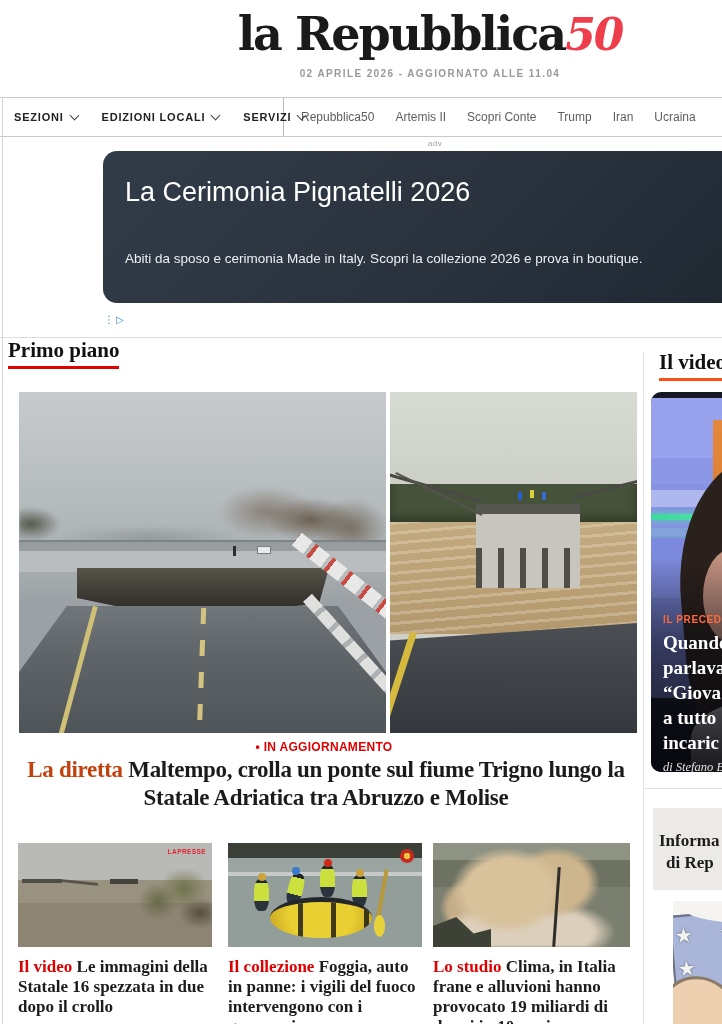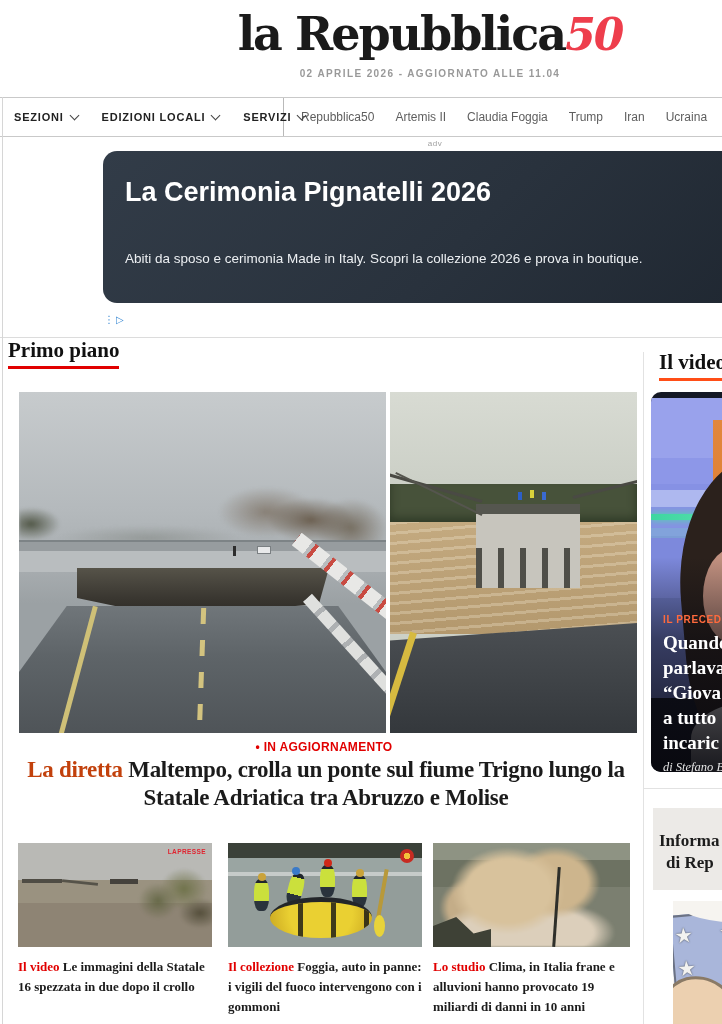--- a/index.html
+++ b/index.html
@@ -31,21 +31,21 @@
   .nav-links{display:flex;align-items:flex-end;gap:21px;padding-left:17px;white-space:nowrap;}
   .nav-link{font-size:12px;color:#5e5e5e;cursor:pointer;}
 
   
   .ad-section{position:absolute;left:0;top:137px;width:860px;height:200px;background:#fff;
               border-bottom:1px solid #dcdcdc;}
   .adv-tag{position:absolute;left:103px;top:2px;width:664px;text-align:center;
            font-size:8px;color:#a0a0a0;letter-spacing:.5px;}
   .ad-card{position:absolute;left:103px;top:14px;width:664px;height:152px;border-radius:14px;
            background:linear-gradient(135deg,#323c48 0%,#29323d 55%,#1f2731 100%);cursor:pointer;}
-  .ad-title{position:absolute;left:22px;top:26px;font-size:27px;font-weight:bold;color:#fff;}
+  .ad-title{position:absolute;left:22px;top:26px;font-size:27px;font-weight:normal;color:#fff;}
   .ad-body{position:absolute;left:22px;top:100px;font-size:13.5px;color:#eceff2;}
   .adchoices{position:absolute;left:104px;top:177px;font-size:10px;color:#3d8bd4;letter-spacing:2px;}
 
   
   .page-left-border{position:absolute;left:2px;top:97px;width:1px;height:927px;background:#d6d6d6;}
   .v-divider{position:absolute;left:643px;top:352px;width:1px;height:672px;background:#e2e2e2;}
   .sb-h-divider{position:absolute;left:644px;top:788px;width:230px;height:1px;background:#e2e2e2;}
 
   
   .section-head{position:absolute;left:8px;top:338px;width:632px;text-align:left;}
@@ -118,21 +118,21 @@
       font-size:12px;font-weight:bold;color:#e10000;letter-spacing:.3px;}
   .lead-headline{position:absolute;left:24px;top:756px;width:604px;text-align:center;
       font-family:"Liberation Serif","DejaVu Serif",serif;font-weight:bold;
       font-size:23px;line-height:28px;color:#1b1b1b;letter-spacing:-.3px;cursor:pointer;}
   .lead-headline .kicker{color:#c2410c;}
 
   
   .card{position:absolute;top:843px;cursor:pointer;}
   .card-img{position:relative;width:100%;height:104px;overflow:hidden;background:#999;}
   .card-text{margin-top:10px;font-family:"Liberation Serif","DejaVu Serif",serif;font-weight:bold;
-      font-size:13px;line-height:20px;color:#1c1c1c;}
+      font-size:17px;line-height:20px;color:#1c1c1c;}
   .card-text .kicker{color:#e10000;}
   .card1{left:18px;width:194px;}
   .card2{left:228px;width:194px;}
   .card3{left:433px;width:197px;}
 
   .c1art{position:absolute;inset:0;
       background:linear-gradient(180deg,#b9b9b5 0 36%,#9a9280 36% 58%,#8e8474 58% 100%);}
   .c1-bridge1{position:absolute;left:4px;top:36px;width:40px;height:4px;background:#4f4c44;}
   .c1-bridge2{position:absolute;left:44px;top:38px;width:36px;height:3px;background:#565349;transform:rotate(6deg);}
   .c1-bridge3{position:absolute;left:92px;top:36px;width:28px;height:5px;background:#45423c;}
@@ -240,21 +240,21 @@
       </div>
       <div class="nav-sep"></div>
       <div class="nav-menu">
         <span>SERVIZI</span>
         <span class="chev"></span>
       </div>
     </div>
     <div class="nav-links">
       <span class="nav-link">Repubblica50</span>
       <span class="nav-link">Artemis II</span>
-      <span class="nav-link">Claudia Foggia</span>
+      <span class="nav-link">Scopri Conte</span>
       <span class="nav-link">Trump</span>
       <span class="nav-link">Iran</span>
       <span class="nav-link">Ucraina</span>
 
     </div>
   </div>
 
   <div class="ad-section">
     <div class="adv-tag">adv</div>
     <div class="ad-card">

